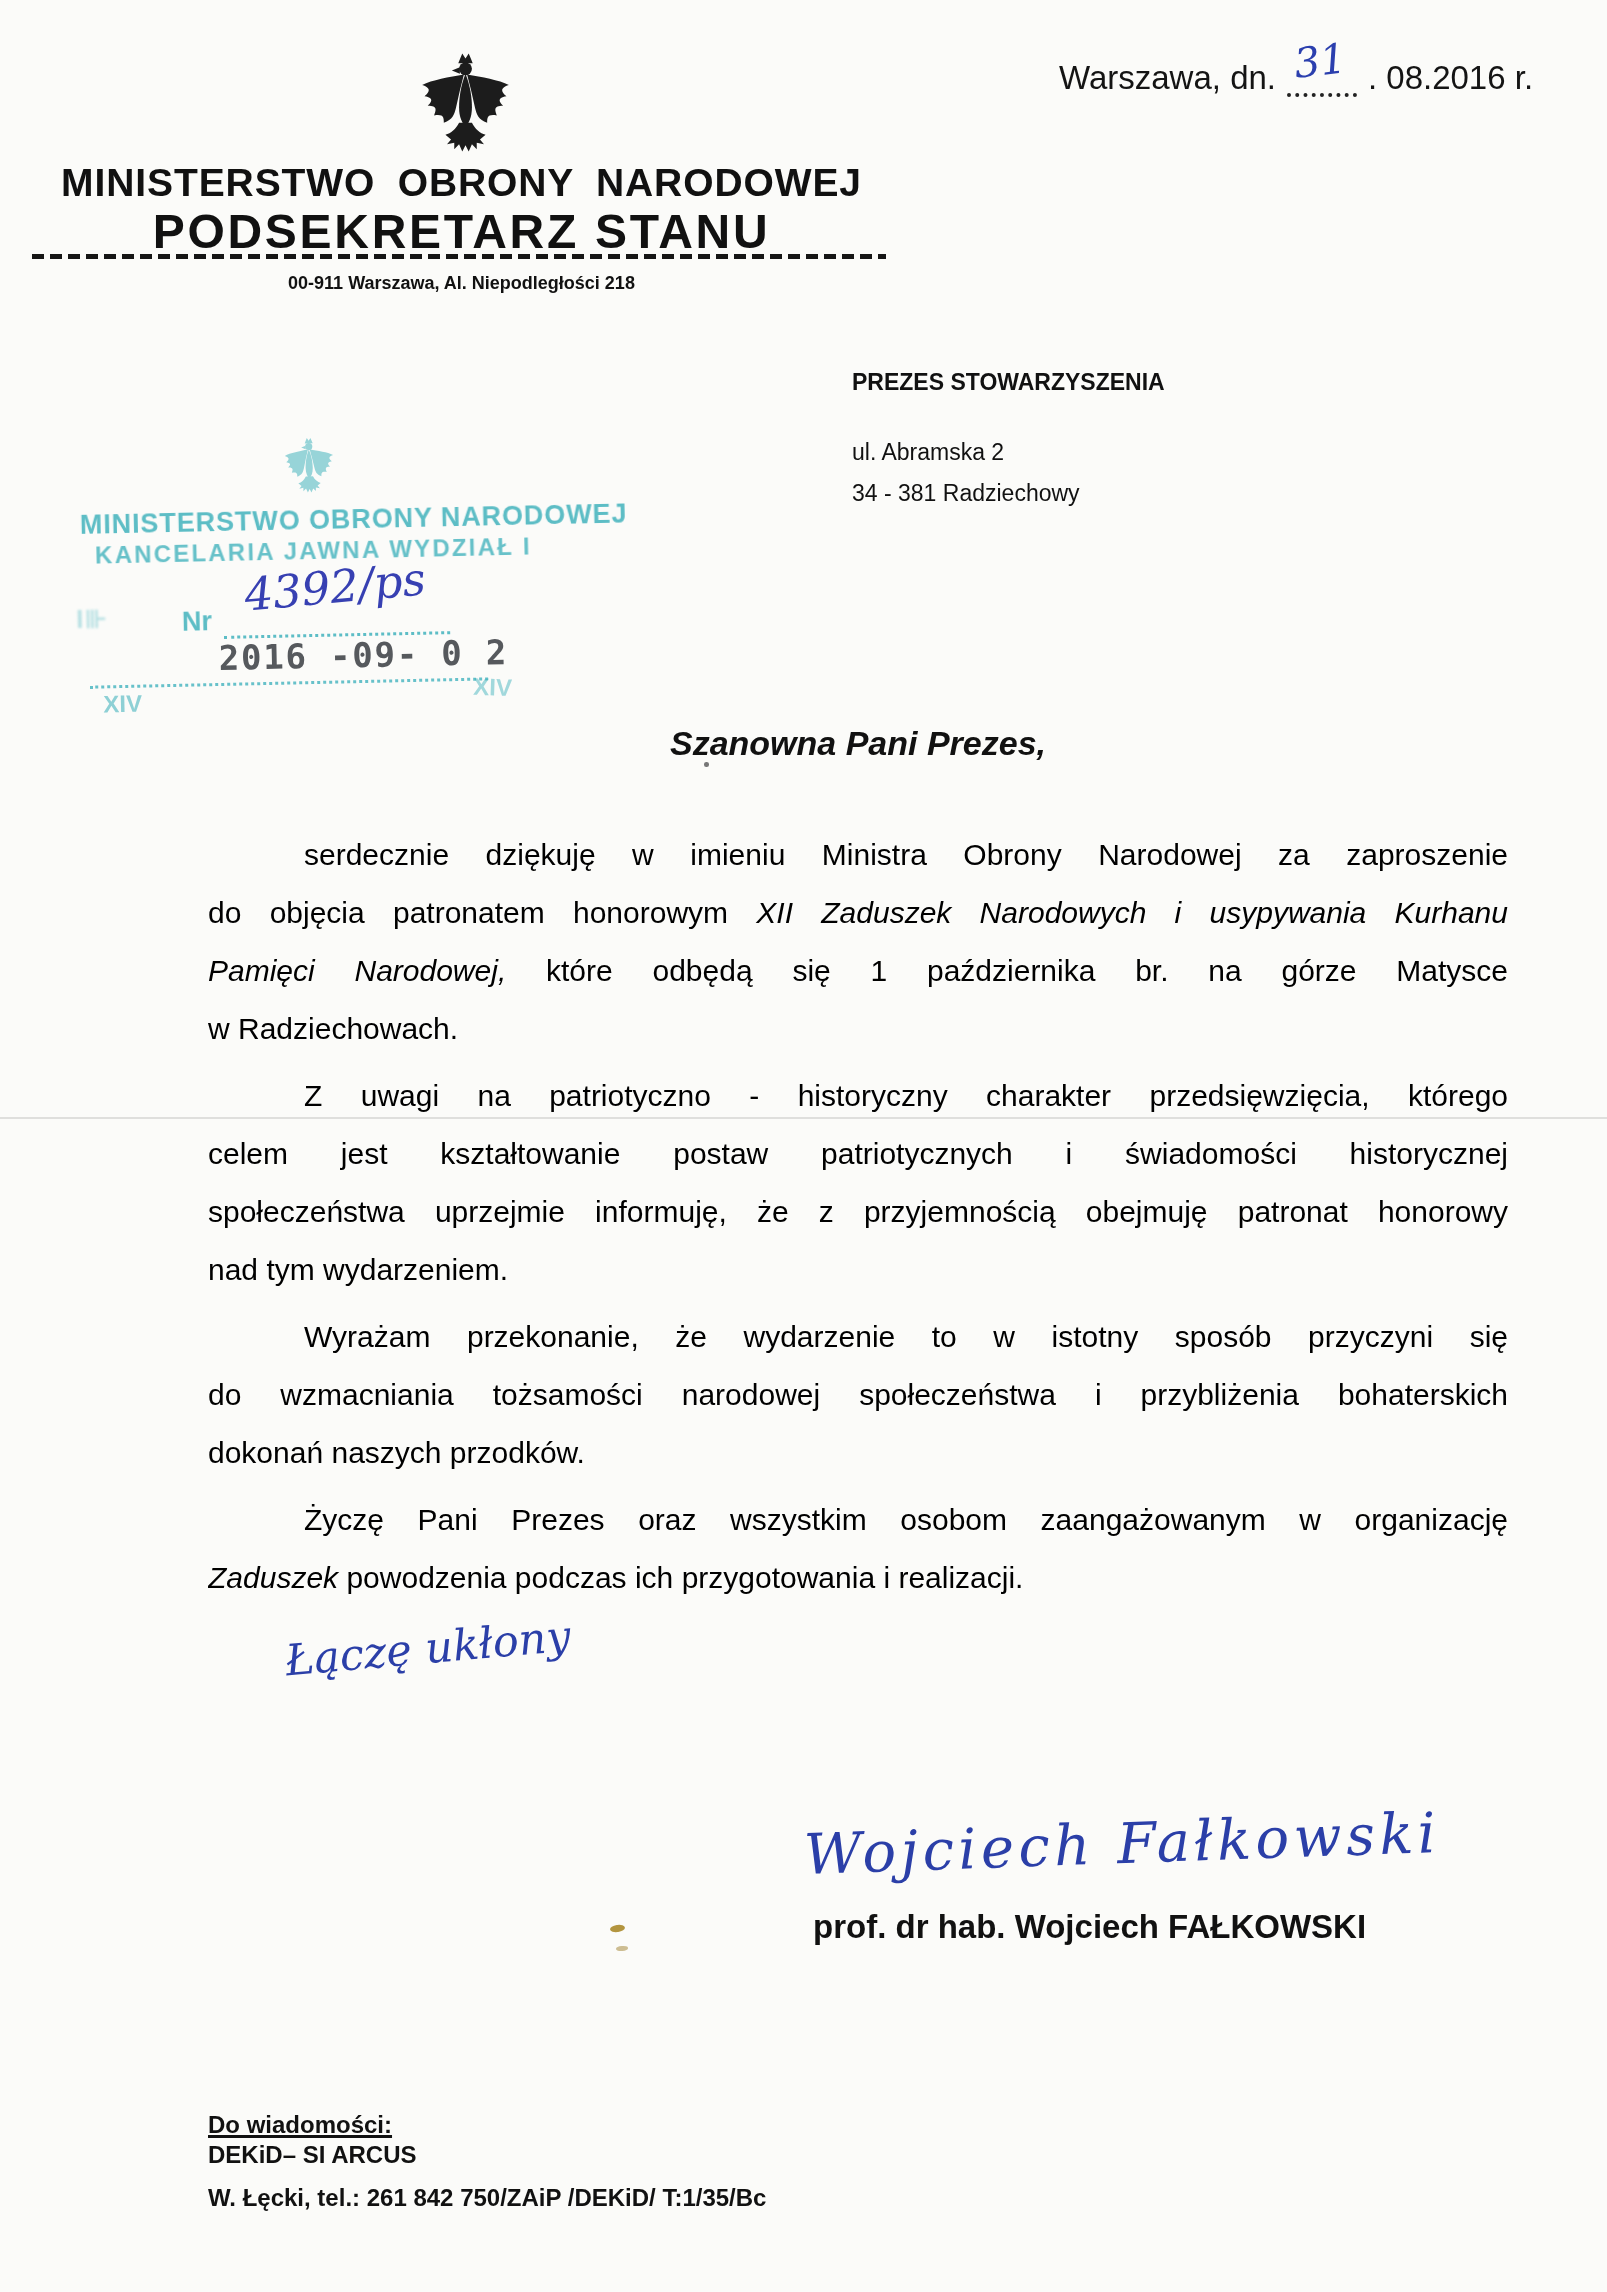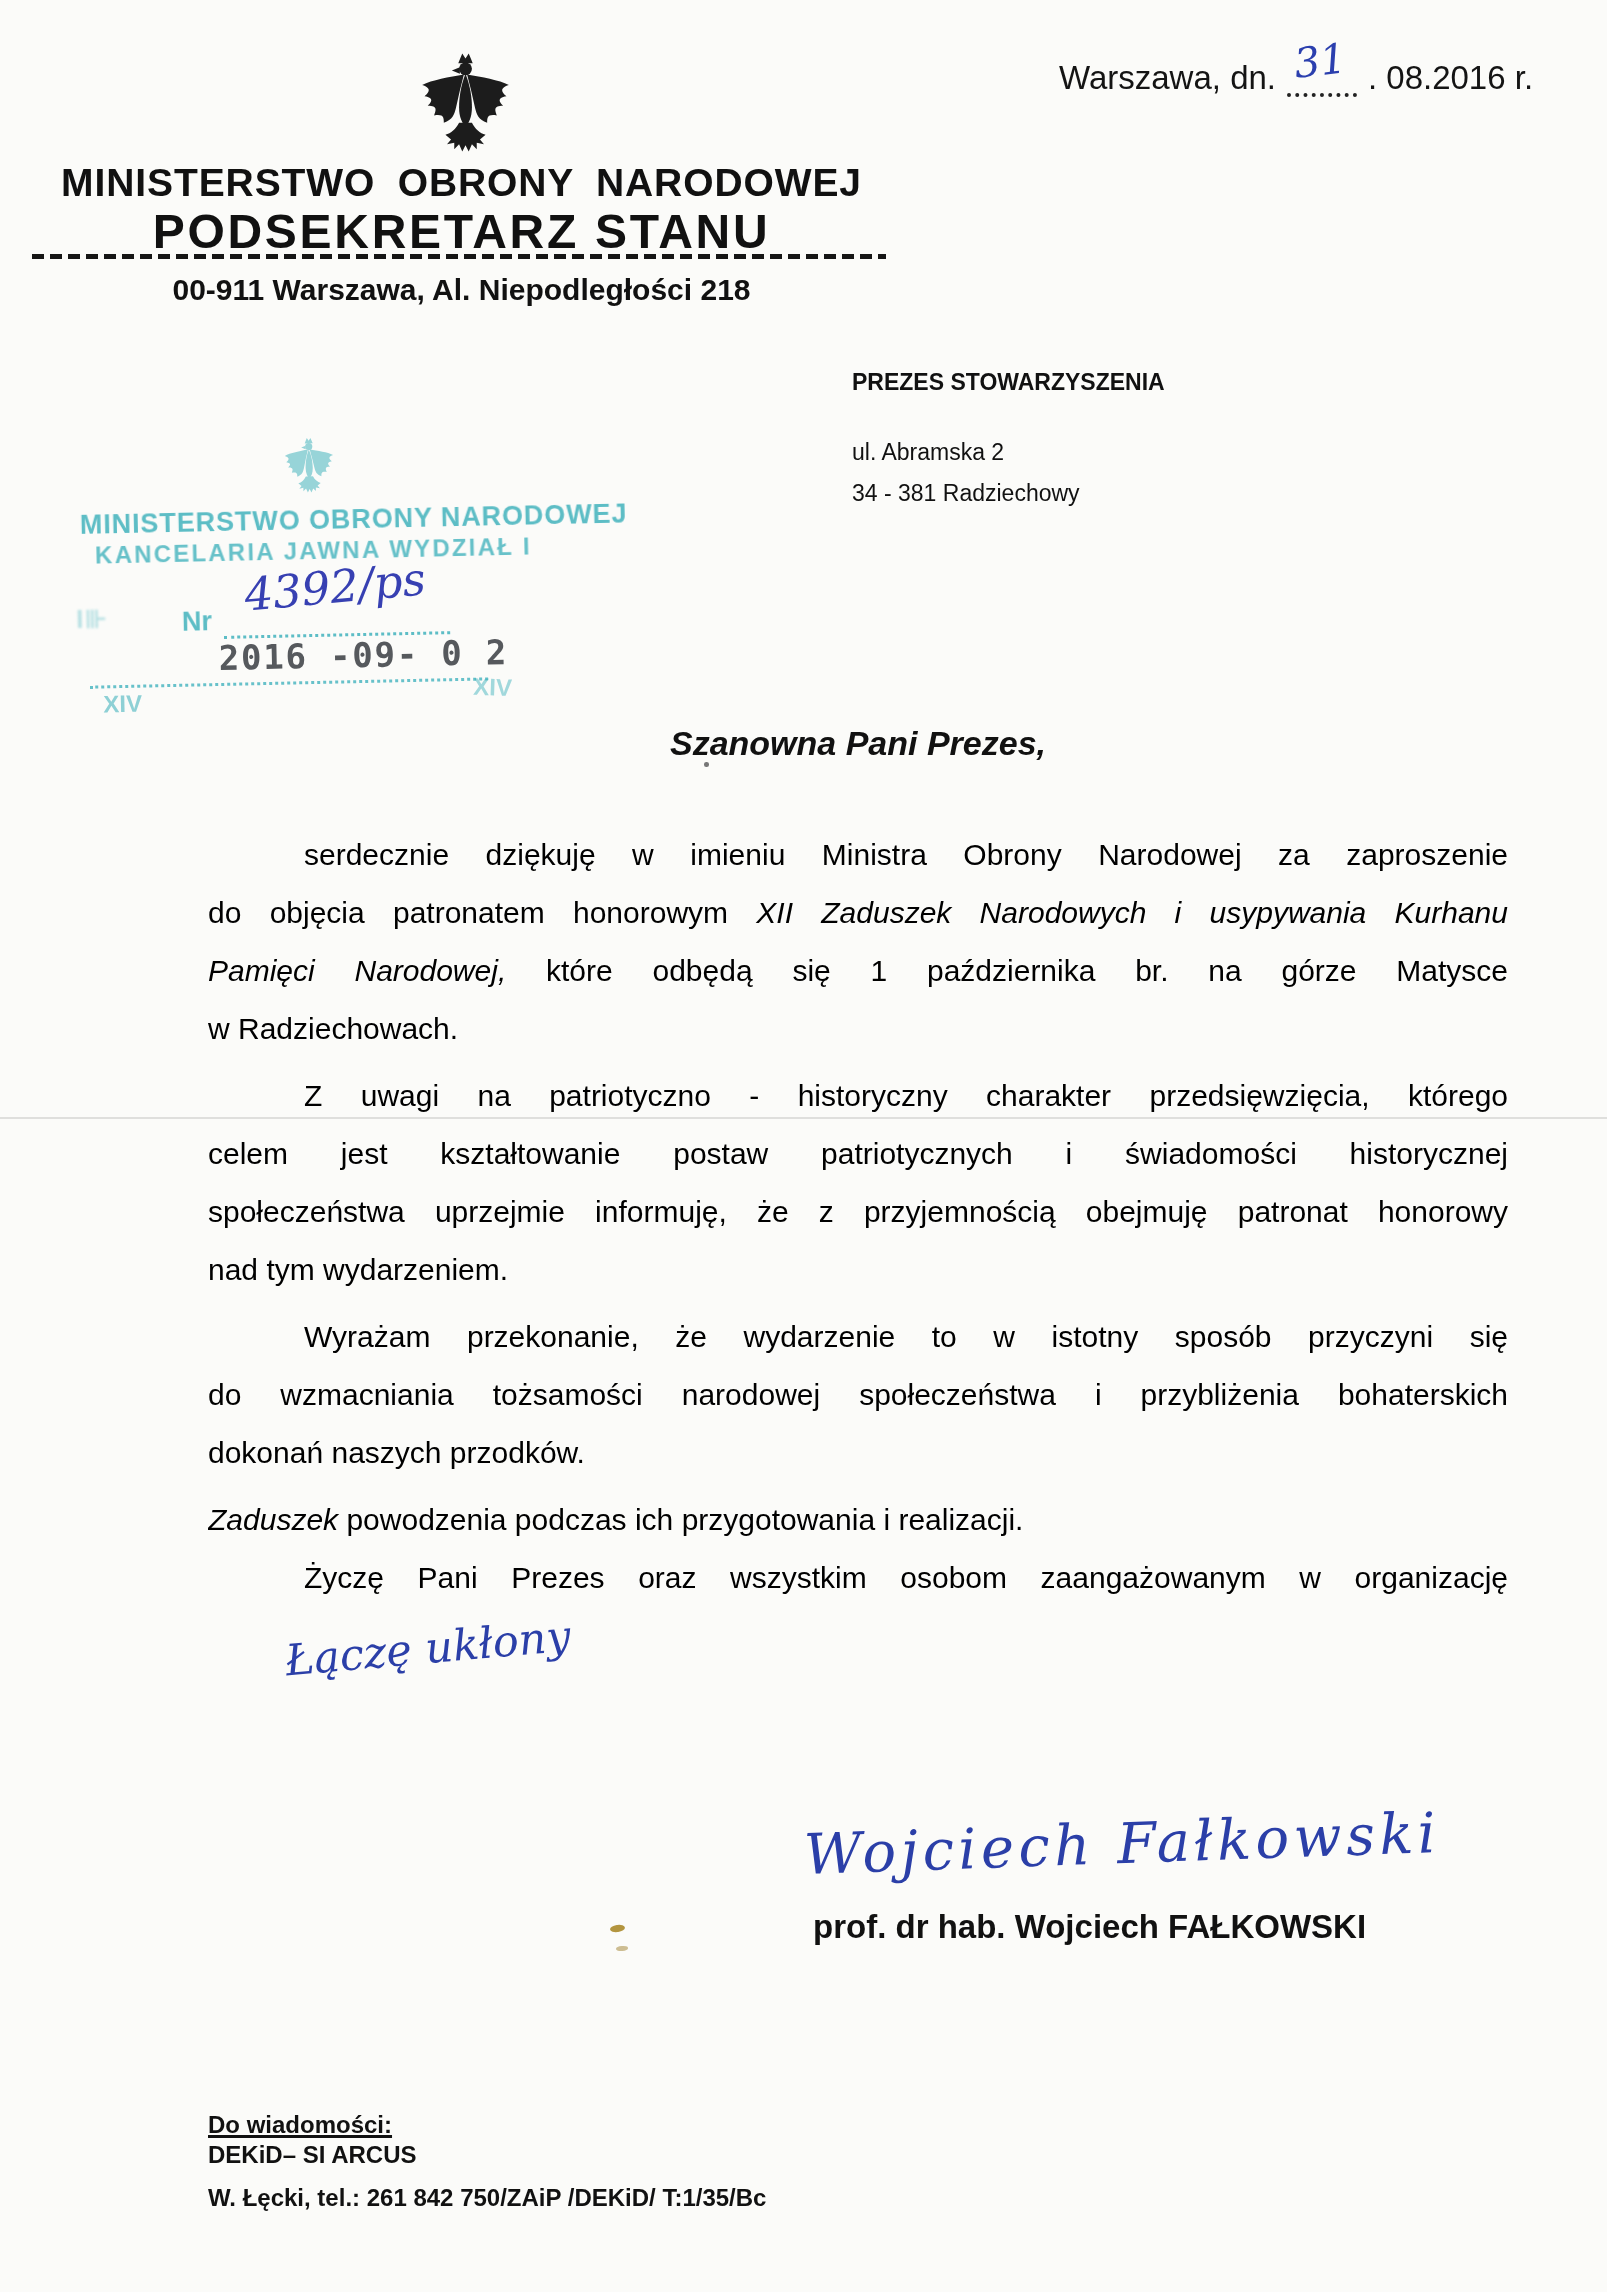--- a/index.html
+++ b/index.html
@@ -15,21 +15,21 @@
             font-size:41px;color:#2b3fae;transform:rotate(-7deg);}
 
   
   #hdr{top:0;left:18px;width:887px;text-align:center;}
   #eagle{position:absolute;left:399px;top:52px;width:97px;height:106px;}
   #ministry{position:absolute;top:161px;width:100%;font-size:39px;font-weight:bold;
             word-spacing:10.7px;letter-spacing:0.9px;white-space:nowrap;}
   #office{position:absolute;top:204px;width:100%;font-size:48px;font-weight:bold;letter-spacing:2.7px;}
   #divider{top:254px;left:32px;width:854px;height:4.5px;
            background:repeating-linear-gradient(90deg,#161616 0 11.6px,transparent 11.6px 18px);}
-  #hq-address{top:273px;left:18px;width:887px;text-align:center;font-size:30px;font-weight:bold;}
+  #hq-address{top:273px;left:18px;width:887px;text-align:center;font-size:18px;font-weight:bold;}
 
   
   #recipient{top:362px;left:852px;font-size:23px;line-height:41px;}
   .rec-b{font-weight:bold;}
   .gap{height:29px;}
 
   
   #stamp{top:430px;left:81px;width:466px;height:296px;transform:rotate(-1.2deg);}
   .teal{color:#36aeb9;}
   #stamp-eagle{position:absolute;left:201px;top:7.2px;width:59px;height:59px;opacity:.5;}
@@ -153,22 +153,22 @@
         <div class="line"><span>celem jest kształtowanie postaw patriotycznych i świadomości historycznej</span></div>
         <div class="line"><span>społeczeństwa uprzejmie informuję, że z przyjemnością obejmuję patronat honorowy</span></div>
         <div class="line lastline"><span>nad tym wydarzeniem.</span></div>
       </div>
       <div class="para">
         <div class="line firstline"><span>Wyrażam przekonanie, że wydarzenie to w istotny sposób przyczyni się</span></div>
         <div class="line"><span>do wzmacniania tożsamości narodowej społeczeństwa i przybliżenia bohaterskich</span></div>
         <div class="line lastline"><span>dokonań naszych przodków.</span></div>
       </div>
       <div class="para">
+        <div class="line firstline"><span>Życzę Pani Prezes oraz wszystkim osobom zaangażowanym w organizację</span></div>
         <div class="line lastline"><span class="it">Zaduszek</span><span> powodzenia podczas ich przygotowania i realizacji.</span></div>
-        <div class="line firstline"><span>Życzę Pani Prezes oraz wszystkim osobom zaangażowanym w organizację</span></div>
       </div>
     </div>
 
   <div class="abs hand" id="note">Łączę ukłony</div>
   <div class="abs hand" id="signature">Wojciech Fałkowski</div>
   <div class="abs" id="signer">prof. dr hab. Wojciech FAŁKOWSKI</div>
 
   <div class="abs" id="footer">
     <div id="cc-label">Do wiadomości:</div>
     <div id="cc-value">DEKiD– SI ARCUS</div>

